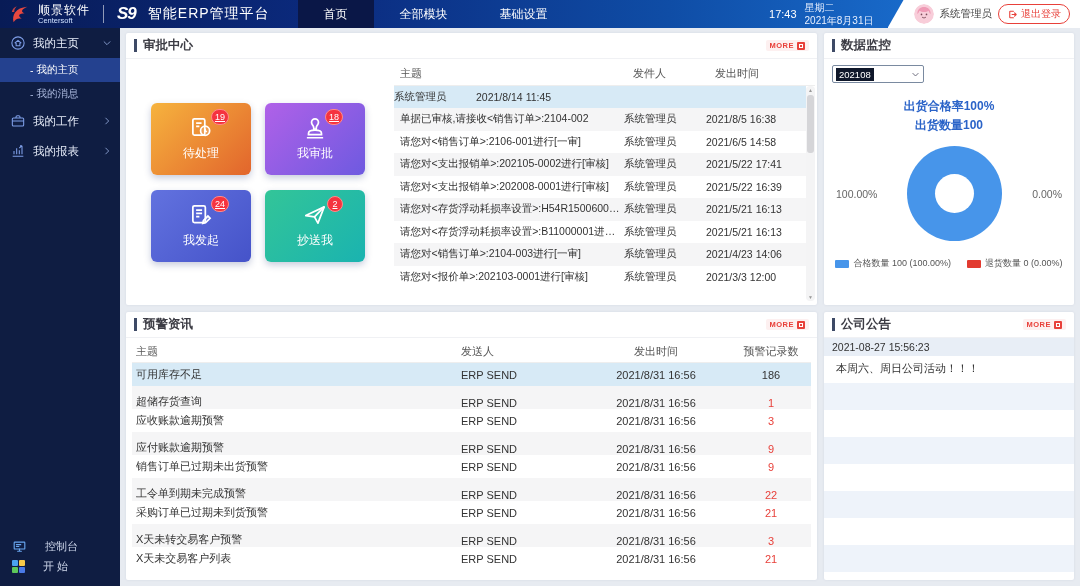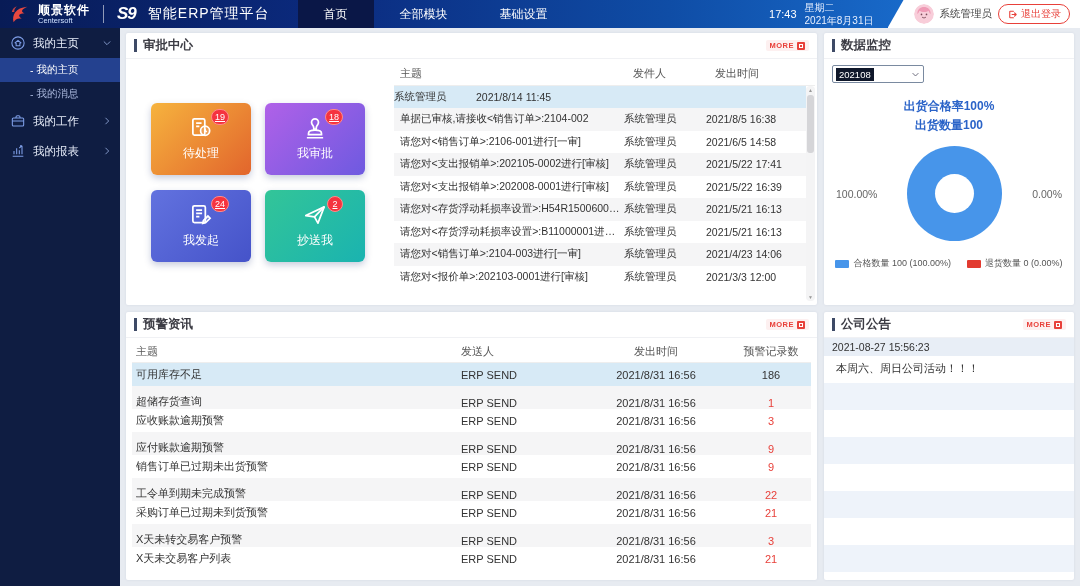--- a/index.html
+++ b/index.html
@@ -6,21 +6,21 @@
   html,body { width:1080px; height:586px; overflow:hidden;
     font-family:"Liberation Sans","DejaVu Sans",sans-serif; background:#e7ebf1; }
 
   
   .header { position:absolute; left:0; top:0; width:1080px; height:28px;
     background:linear-gradient(90deg,#081b56 0%,#0b2a7e 30%,#0f4da6 62%,#1a6fd0 88%);
     display:flex; align-items:center; color:#fff; z-index:5; }
   .brand { display:flex; align-items:center; gap:6px; padding-left:8px; }
   .logo-mark { width:24px; height:22px; display:inline-flex; }
   .logo-text { line-height:1; }
-  .logo-cn { font-size:12px; font-weight:bold; letter-spacing:1px; }
+  .logo-cn { font-size:12px; font-weight:normal; letter-spacing:1px; }
   .logo-en { font-size:7.5px; color:#cfe0ff; margin-top:1px; }
   .brand-divider { width:1px; height:18px; background:rgba(255,255,255,.55); margin:0 7px; }
   .s9 { font-size:17px; font-weight:bold; font-style:italic; letter-spacing:-1px; margin-right:6px; }
   .app-title { font-size:14px; letter-spacing:1px; }
   .main-nav { display:flex; height:28px; margin-left:28px; }
   .nav-item { padding:0 26px; font-size:12px; display:flex; align-items:center; cursor:pointer; }
   .nav-item.active { background:#0a1747; }
   .hspacer { flex:1; }
   .htime { font-size:11px; margin-right:8px; }
   .hdatecol { font-size:10px; line-height:1.3; margin-right:14px; color:#e8f0ff; }
@@ -215,20 +215,40 @@
           </svg>
         </span>
         <span class="slabel">我的报表</span>
         <span class="chev">
           <svg viewBox="0 0 24 24" width="10" height="10" fill="none" stroke="currentColor" stroke-width="2.2" stroke-linecap="round">
             <path d="M9 5l7 7-7 7"></path>
           </svg>
         </span>
       </div>
     </div>
+  <div class="side-footer">
+    <div class="sf-row">
+      <span class="sf-ico">
+        <svg viewBox="0 0 24 24" width="15" height="15" fill="none" stroke="currentColor" stroke-width="1.8" stroke-linecap="round">
+            <rect x="3.5" y="5" width="17" height="11" rx="1"></rect>
+            <path d="M9 19.5h6M12 16v3.5M7 9h7M7 12h4"></path>
+          </svg>
+      </span>
+      <span>控制台</span>
+    </div>
+    <div class="sf-row">
+      <span class="start-grid">
+        <i style="background:#4aa3f0"></i>
+          <i style="background:#f7c948"></i>
+          <i style="background:#5dc85a"></i>
+          <i style="background:#4a7ae8"></i>
+      </span>
+      <span>开 始</span>
+    </div>
+  </div>
 </div>
 
 <div class="main">
 
   <div class="panel">
     <div class="panel-head">
       <span class="accent"></span>
       <span class="panel-title">审批中心</span>
       <span class="more">
         <span class="more-text">MORE</span>

